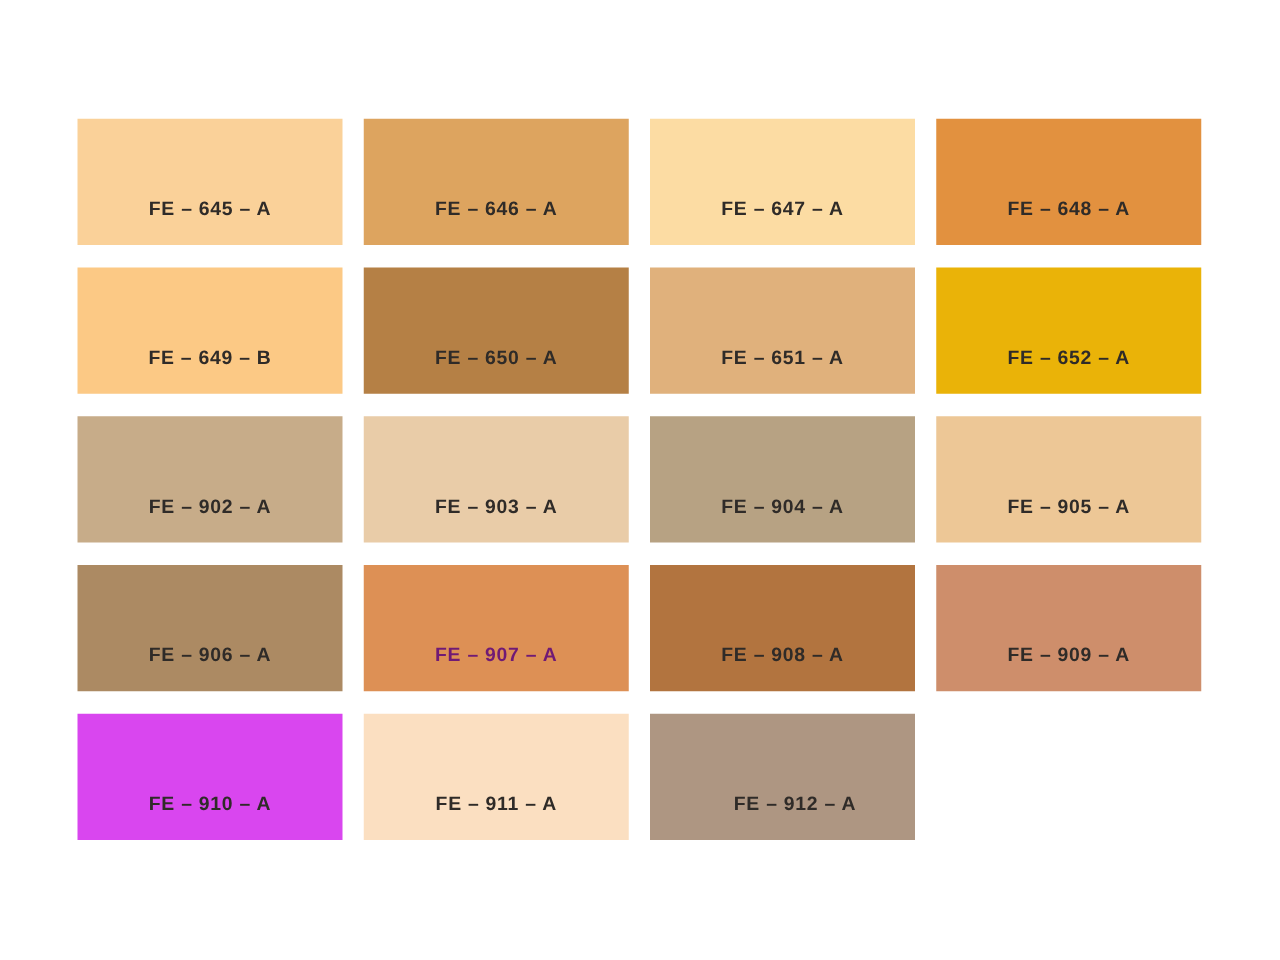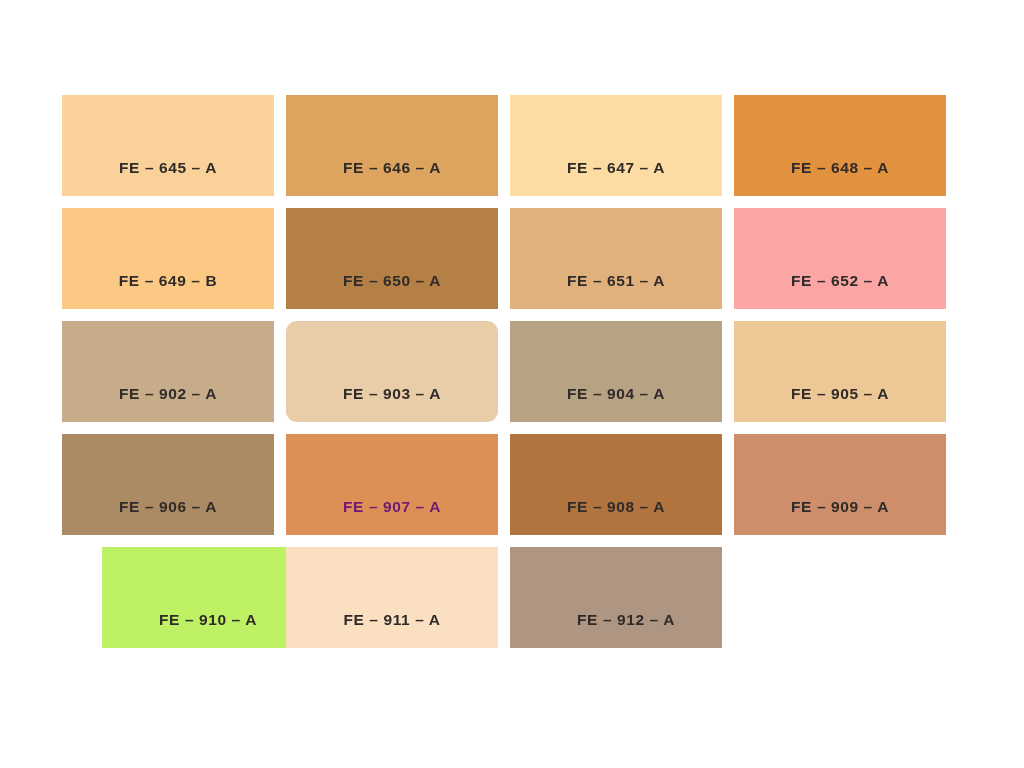--- a/index.html
+++ b/index.html
@@ -18,21 +18,20 @@
     position: absolute;
     left: 62px;
     top: 95px;
     width: 900px;
     height: 421px;
     display: grid;
     grid-template-columns: repeat(4, 212px);
     grid-template-rows: repeat(5, 101px);
     column-gap: 17px;
     row-gap: 18px;
-    gap: 12px;
   }
   .swatch {
     position: relative;
     width: 212px;
     height: 101px;
     box-sizing: border-box;
     display: flex;
     align-items: flex-end;
     justify-content: center;
   }
@@ -66,48 +65,48 @@
     </div>
     <div class="swatch" style="background-color: rgb(252, 201, 133);">
       <div class="swatch-label" style="color: rgb(47, 43, 40);">FE – 649 – B</div>
     </div>
     <div class="swatch" style="background-color: rgb(181, 128, 69);">
       <div class="swatch-label" style="color: rgb(47, 43, 40);">FE – 650 – A</div>
     </div>
     <div class="swatch" style="background-color: rgb(224, 177, 124);">
       <div class="swatch-label" style="color: rgb(47, 43, 40);">FE – 651 – A</div>
     </div>
-    <div class="swatch" style="background-color: #fca5a5;">
+    <div class="swatch" style="background-color: #eab308;">
       <div class="swatch-label" style="color: rgb(47, 43, 40);">FE – 652 – A</div>
     </div>
     <div class="swatch" style="background-color: rgb(199, 172, 137);">
       <div class="swatch-label" style="color: rgb(47, 43, 40);">FE – 902 – A</div>
     </div>
-    <div class="swatch" style="background-color: rgb(233, 204, 168); border-radius: 11px;">
+    <div class="swatch" style="background-color: rgb(233, 204, 168);">
       <div class="swatch-label" style="color: rgb(47, 43, 40);">FE – 903 – A</div>
     </div>
     <div class="swatch" style="background-color: rgb(183, 162, 131);">
       <div class="swatch-label" style="color: rgb(47, 43, 40);">FE – 904 – A</div>
     </div>
     <div class="swatch" style="background-color: rgb(237, 199, 150);">
       <div class="swatch-label" style="color: rgb(47, 43, 40);">FE – 905 – A</div>
     </div>
     <div class="swatch" style="background-color: rgb(172, 138, 99);">
       <div class="swatch-label" style="color: rgb(47, 43, 40); text-align: right;">FE – 906 – A</div>
     </div>
     <div class="swatch" style="background-color: rgb(221, 144, 85);">
       <div class="swatch-label" style="color: #701a75;">FE – 907 – A</div>
     </div>
     <div class="swatch" style="background-color: rgb(178, 116, 63);">
       <div class="swatch-label" style="color: rgb(47, 43, 40);">FE – 908 – A</div>
     </div>
     <div class="swatch" style="background-color: rgb(206, 142, 107);">
       <div class="swatch-label" style="color: rgb(47, 43, 40);">FE – 909 – A</div>
     </div>
-    <div class="swatch" style="background-color: #bef264; margin-left: 40px;">
+    <div class="swatch" style="background-color: #d946ef;">
       <div class="swatch-label" style="color: rgb(47, 43, 40);">FE – 910 – A</div>
     </div>
     <div class="swatch" style="background-color: rgb(251, 223, 193);">
       <div class="swatch-label" style="color: rgb(47, 43, 40);">FE – 911 – A</div>
     </div>
     <div class="swatch" style="background-color: rgb(174, 150, 130); padding-left: 20px;">
       <div class="swatch-label" style="color: rgb(47, 43, 40);">FE – 912 – A</div>
     </div>
   </div>
 

